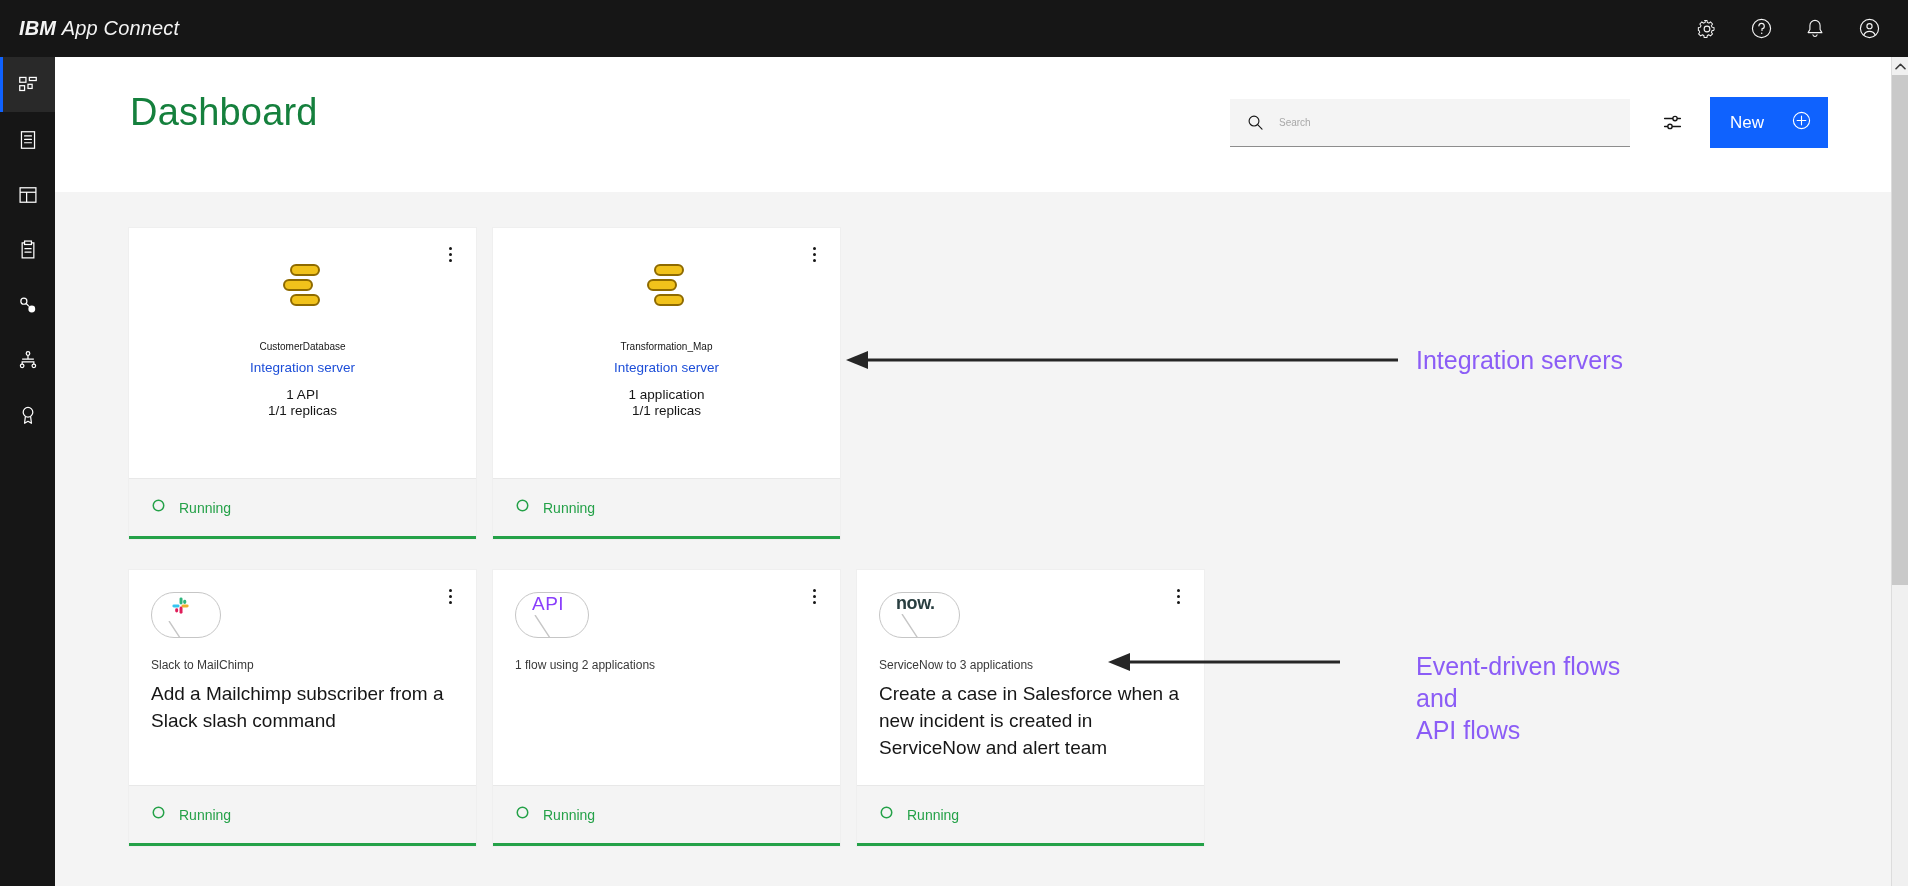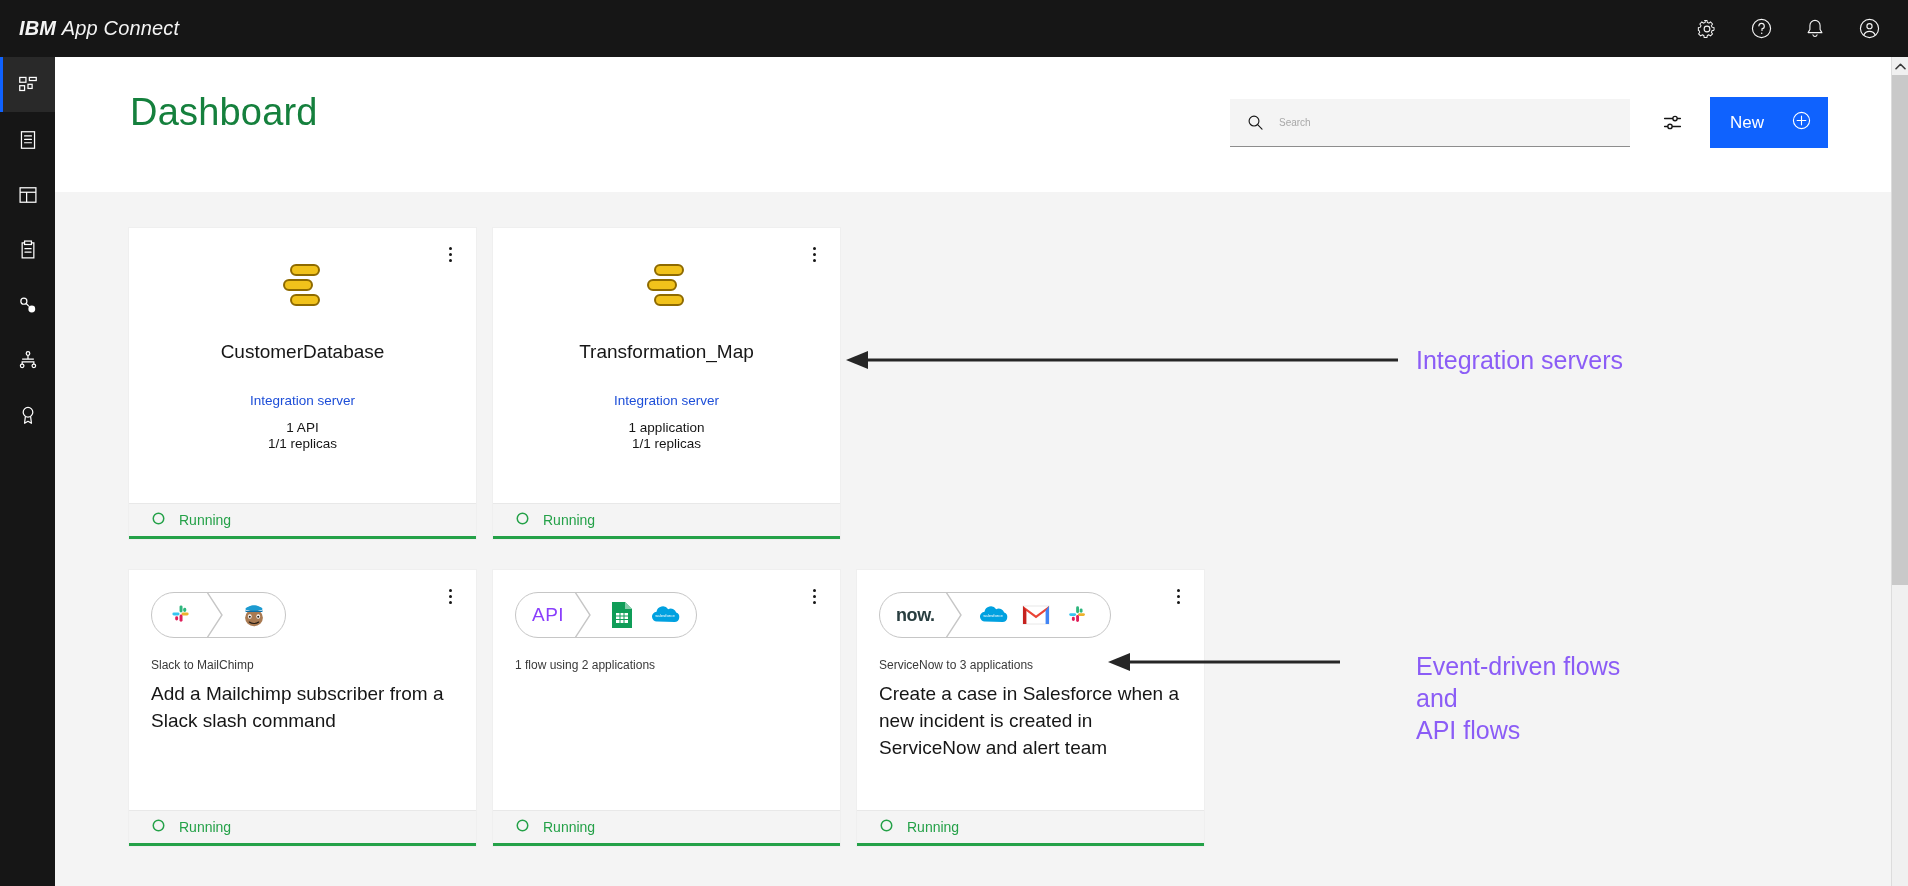--- a/index.html
+++ b/index.html
@@ -101,50 +101,50 @@
     gap: 3px; cursor: pointer;
   }
   .kebab i { width: 3px; height: 3px; background: #161616; border-radius: 50%; display: block; }
 
   
   .server-body {
     flex: 1; display: flex; flex-direction: column; align-items: center;
     padding-top: 30px;
   }
   .srv-icon { width: 58px; height: 58px; margin-bottom: 25px; }
-  .srv-name { font-size: 19px; color: #161616; margin-bottom: 30px; text-align: center; }
+  .srv-name { font-size: 10px; color: #161616; margin-bottom: 8px; text-align: center; }
   .srv-type { font-size: 13.5px; color: #1d4ed8; margin-bottom: 12px; }
   .srv-meta { font-size: 13.5px; color: #161616; line-height: 1.15; text-align: center; }
 
   
   .flow-body { flex: 1; padding: 22px 22px 0 22px; }
   .applets {
     height: 46px; border: 1px solid #c6c6c6; border-radius: 23px;
     display: inline-flex; align-items: center; padding: 0 14px 0 0;
-    position: relative; overflow: hidden;
+    position: relative; overflow: hidden; flex-direction: column;
   }
   .applet-first {
     display: flex; align-items: center; justify-content: center;
     height: 44px; padding: 0 10px 0 16px; min-width: 54px;
   }
   .chevron-sep { width: 22px; height: 46px; flex: 0 0 22px; position: relative; }
   .applet {
     width: 34px; height: 34px; margin-left: 9px;
     display: flex; align-items: center; justify-content: center;
   }
   .applet:first-of-type { margin-left: 4px; }
   .flow-sub { font-size: 12px; color: #393939; margin-top: 20px; }
   .flow-title {
     font-size: 19px; color: #161616; line-height: 1.42; margin-top: 9px;
     max-width: 300px;
   }
 
   
   .card-footer {
-    height: 33px; background: #f4f4f4; border-top: 1px solid #e8e8e8;
+    height: 58px; background: #f4f4f4; border-top: 1px solid #e8e8e8;
     display: flex; align-items: center; padding-left: 22px; gap: 13px;
   }
   .status-label { font-size: 14px; color: #24a148; }
 
   
   .annot { position: absolute; pointer-events: none; }
   .annot-text {
     font-size: 25px; color: #8b5cf6; line-height: 1.28;
     font-family: "Liberation Sans", sans-serif; white-space: pre-line;
   }

